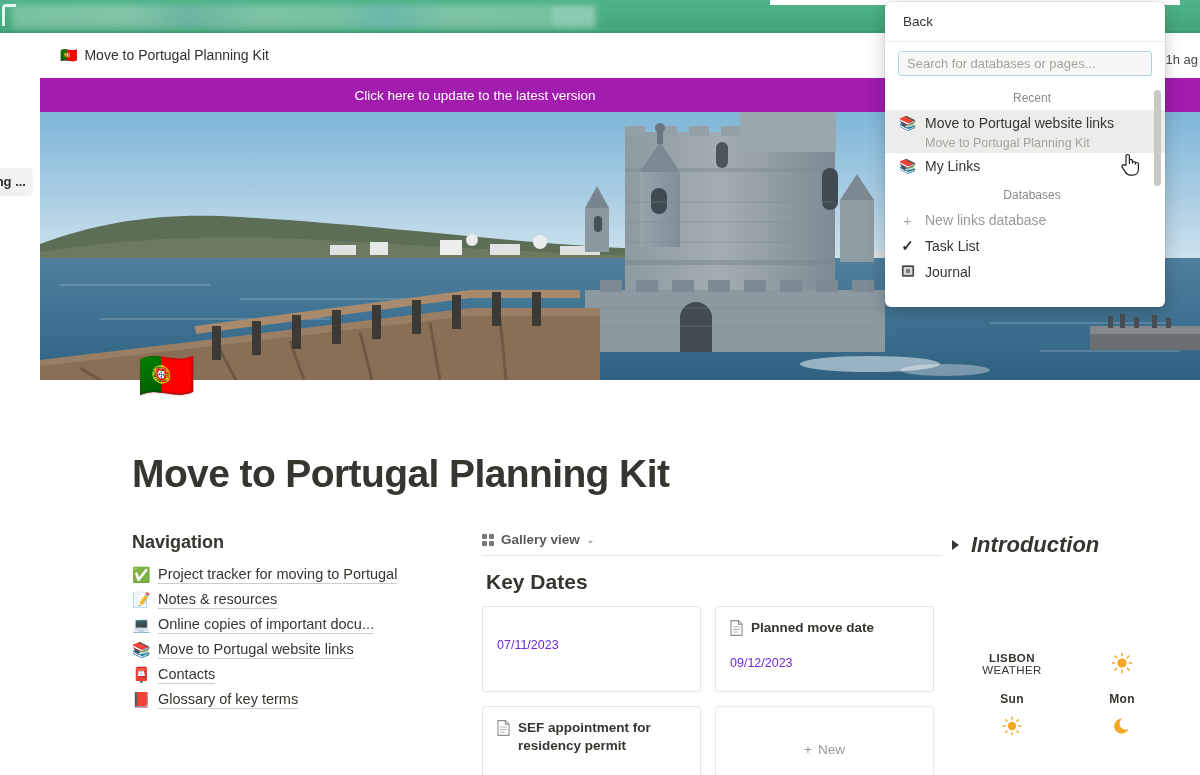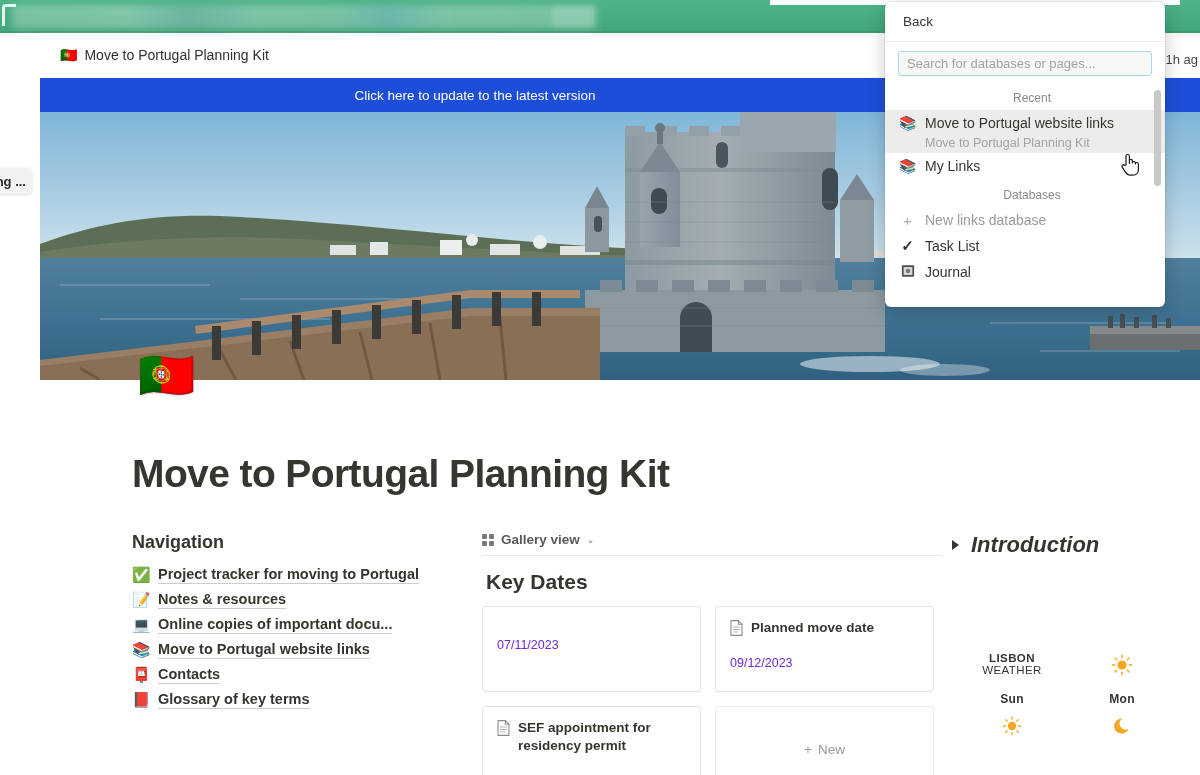--- a/index.html
+++ b/index.html
@@ -78,21 +78,21 @@
   .bc-emoji { font-size: 14px; line-height: 1; }
   .topbar-right {
     position: absolute; right: 0px; top: 0; height: 53px;
     display: flex; align-items: center; padding-right: 2px;
     font-size: 13px; color: #4a4a4a; white-space: nowrap;
   }
 
   
   .update-banner {
     position: absolute; left: 40px; top: 78px; width: 1160px; height: 34px;
-    background: #1d4ed8; color: #ffffff;
+    background: #a21caf; color: #ffffff;
     display:flex; align-items:center; justify-content:center;
     font-size: 13.5px; cursor: pointer;
   }
   .update-banner span { transform: translateX(-145px); }
 
   
   .hero {
     position:absolute; left:40px; top:112px; width:1160px; height:268px;
     overflow:hidden;
   }
@@ -116,21 +116,21 @@
   .col-nav { width: 350px; }
   .col-gallery { width: 470px; }
   .col-right { width: 250px; }
 
   .nav-heading { font-size: 18px; font-weight: 700; color:#37352f; margin-bottom: 9px; }
   .nav-item {
     display:flex; align-items:center; gap:8px;
     height: 25px; cursor: pointer; font-size: 14.5px; color:#37352f;
   }
   .nav-emoji { font-size: 15px; line-height:1; width:18px; text-align:center; flex:none; }
-  .nav-label { border-bottom: 1px solid rgba(55,53,47,0.25); padding-bottom:1px;font-weight:bold; }
+  .nav-label { border-bottom: 1px solid rgba(55,53,47,0.25); padding-bottom:1px; }
 
   
   .gallery-head {
     display:flex; align-items:center; gap:7px;
     font-size: 13.5px; font-weight: 600; color:#5a5a57; cursor:pointer;
     padding-bottom: 8px;
   }
   .grid-icon { display:grid; grid-template-columns: 5px 5px; grid-template-rows: 5px 5px; gap:2px; }
   .grid-icon i { display:block; background:#787774; width:5px; height:5px; border-radius:1px; }
   .chev { font-size: 9px; color:#9b9a97; }
@@ -156,21 +156,21 @@
 
   
   .intro-row { display:flex; align-items:center; gap:12px; cursor:pointer; }
   .intro-tri {
     width:0;height:0;border-left:7px solid #37352f;
     border-top:5px solid transparent;border-bottom:5px solid transparent;
   }
   .intro-label { font-size:22px; font-weight:700; color:#37352f;font-style:italic; }
 
   .weather { margin-top: 94px; width: 230px; }
-  .weather-row1 { display:flex; align-items:flex-end; }
+  .weather-row1 { display:flex; align-items:flex-start; }
   .weather-city { width: 120px; text-align:center; }
   .w-city { font-size: 11.5px; font-weight:700; color:#37352f; letter-spacing:0.4px; }
   .w-sub  { font-size: 11.5px; color:#37352f; letter-spacing:0.4px; }
   .weather-now { width: 100px; display:flex; justify-content:center; }
   .weather-row2 { display:flex; margin-top: 16px; }
   .wday { width:120px; text-align:center; font-size:12px; font-weight:700; color:#37352f; letter-spacing:0.3px;}
   .wday2 { width:100px; text-align:center; font-size:12px; font-weight:700; color:#37352f; letter-spacing:0.3px;}
   .weather-row3 { display:flex; margin-top: 10px; }
   .wicon { width:120px; display:flex; justify-content:center; }
   .wicon2 { width:100px; display:flex; justify-content:center; }

